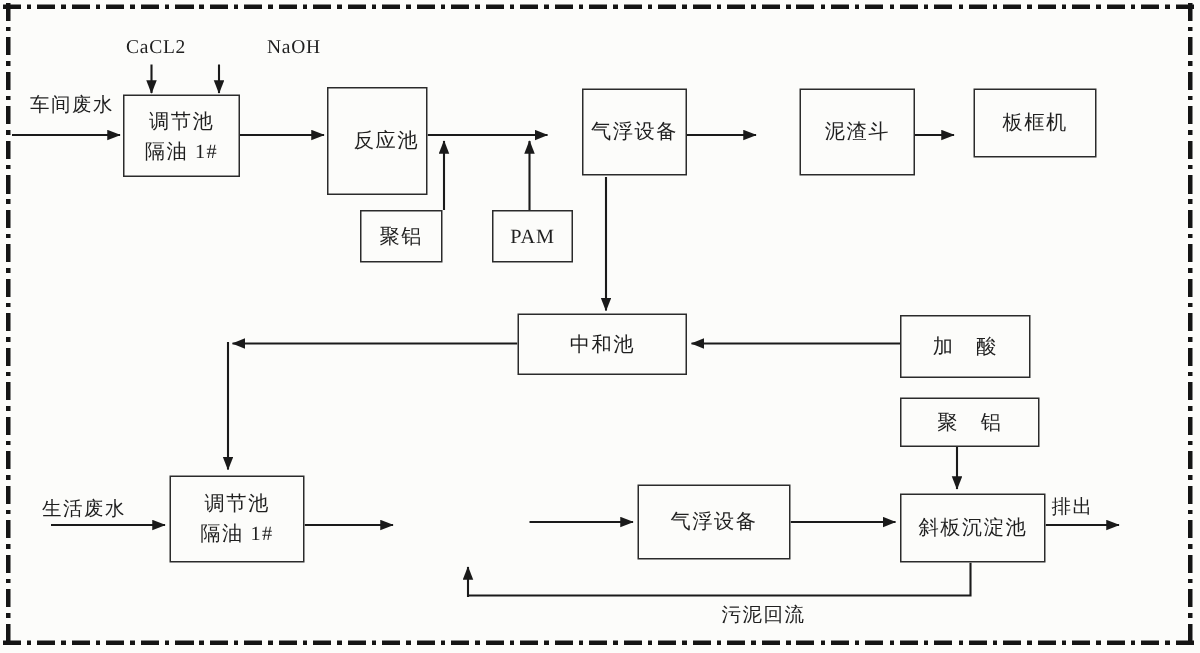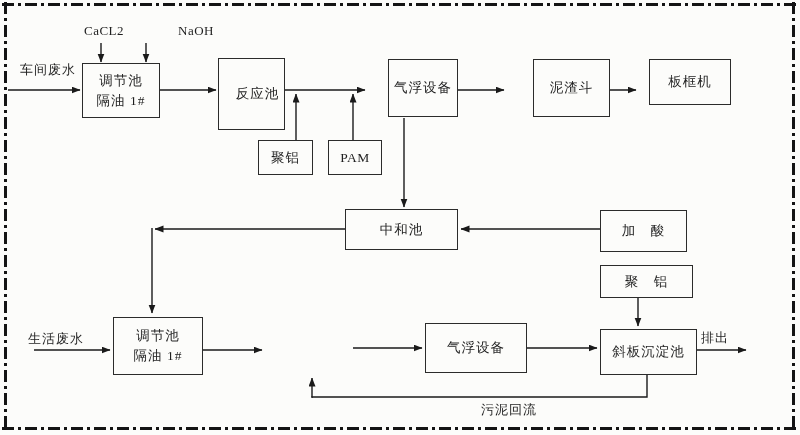--- a/index.html
+++ b/index.html
@@ -113,21 +113,21 @@
   </div>
   <div class="node" style="left:388px; top:59px;  width:70px;  height:58px;">
     <span>气浮设备</span>
   </div>
   <div class="node" style="left:506px; top:59px;  width:77px;  height:58px;margin-left:27px;">
     <span>泥渣斗</span>
   </div>
   <div class="node" style="left:638px; top:59px;  width:82px;  height:46px;margin-left:11px;">
     <span>板框机</span>
   </div>
-  <div class="node" style="left:258px; top:140px; width:55px;  height:35px;">
+  <div class="node" style="left:240px; top:140px; width:55px;  height:35px;">
     <span>聚铝</span>
   </div>
   <div class="node" style="left:345px; top:209px; width:113px; height:41px;">
     <span>中和池</span>
   </div>
   <div class="node" style="left:328px; top:140px; width:54px;  height:35px; letter-spacing:0.5px;">
     <span>PAM</span>
   </div>
   <div class="node" style="left:600px; top:265px; width:93px;  height:33px;">
     <span>聚　铝</span>

